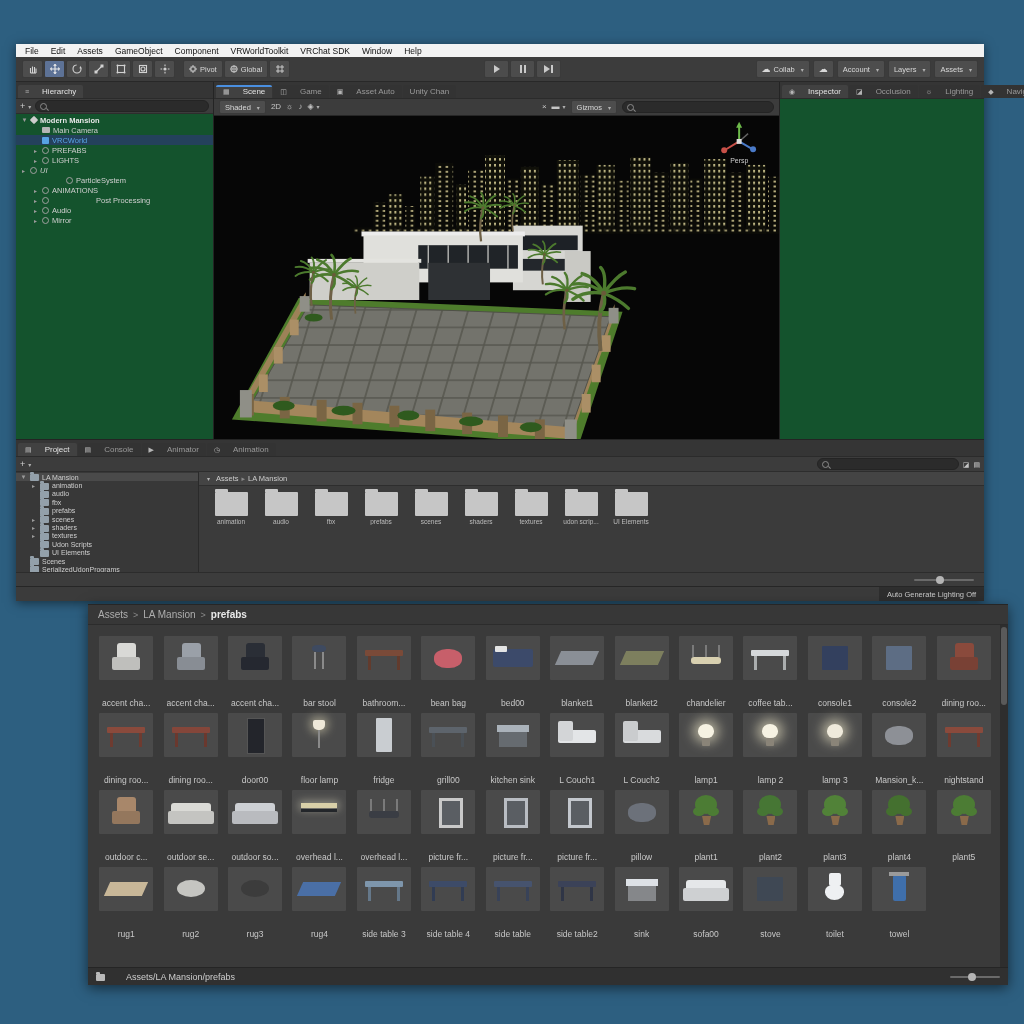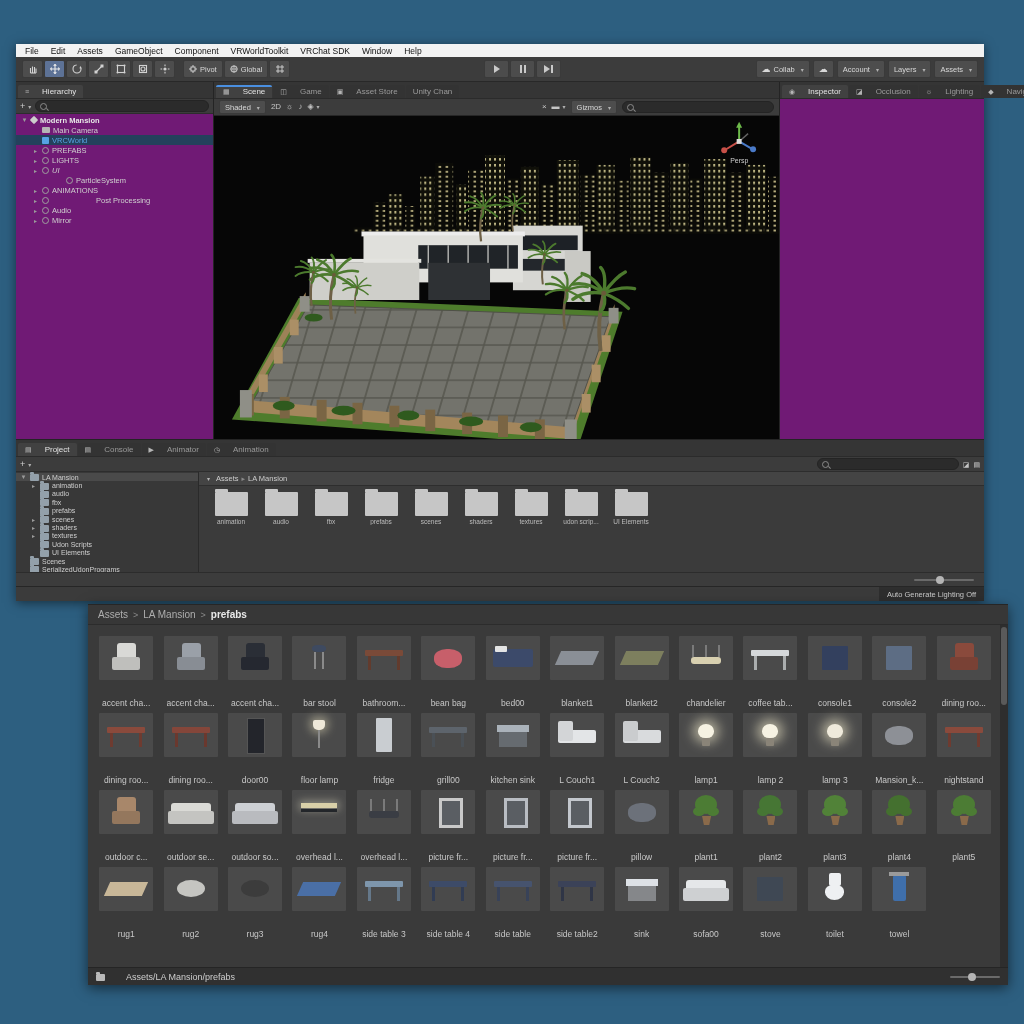--- a/index.html
+++ b/index.html
@@ -44,21 +44,21 @@
   .tab.active{background:#414141;color:#e2e2e2;}
   .tab.focusline::before{content:"";position:absolute;left:0;right:0;top:0;height:2px;background:#4a8fe0;border-radius:2px 2px 0 0;}
   .tabicon{font-size:7px;color:#b5b5b5;line-height:1;}
   .createbar{height:14px;background:#3c3c3c;border-bottom:1px solid #2d2d2d;display:flex;align-items:center;padding:0 4px;gap:4px;flex:none;}
   .plusbtn{font-size:9px;color:#cfcfcf;display:flex;align-items:center;}
   .search{display:flex;align-items:center;background:#2b2b2b;border:1px solid #242424;border-radius:7px;height:10px;flex:1;}
   .search.fixed{flex:none;width:140px;}
   .mag{width:5px;height:5px;border:1px solid #8a8a8a;border-radius:50%;position:relative;margin:0 4px;flex:none;}
   .mag::after{content:"";position:absolute;width:3px;height:1px;background:#8a8a8a;transform:rotate(45deg);right:-3px;bottom:-1px;}
   
-  .tree{flex:1;overflow:hidden;background:#701a75;padding-top:1px;}
+  .tree{flex:1;overflow:hidden;background:#14532d;padding-top:1px;}
   .tree-row{height:10px;display:flex;align-items:center;gap:3px;font-size:7.5px;color:#cfcfcf;white-space:nowrap;}
   .tree-row.sel{background:#24415c;}
   .tree-row.selgray{background:#4a4a4a;}
   .tw{width:7px;font-size:6px;color:#9a9a9a;text-align:center;flex:none;}
   .oicon{width:7px;height:7px;flex:none;border-radius:50%;border:1px solid #9f9f9f;box-sizing:border-box;}
   .oicon.unity{border:none;border-radius:1px;background:#cdcdcd;transform:rotate(45deg);width:6px;height:6px;}
   .oicon.cube{border:none;border-radius:1px;background:#57a3e4;}
   .oicon.camera{border:none;background:#b5b5b5;border-radius:1px;width:8px;height:6px;}
   .fold{width:9px;height:7px;background:#93a0aa;border-radius:1px;position:relative;flex:none;margin-top:1px;}
   .fold::before{content:"";position:absolute;top:-2px;left:0;width:4px;height:2px;background:#93a0aa;border-radius:1px 1px 0 0;}
@@ -308,21 +308,21 @@
           <div class="tree-row" style="padding-left: 16px;">
             <span class="tw">▸</span>
             <span class="oicon "></span>
             <span style="color: rgb(207, 207, 207);">PREFABS</span>
           </div>
           <div class="tree-row" style="padding-left: 16px;">
             <span class="tw">▸</span>
             <span class="oicon "></span>
             <span style="color: rgb(207, 207, 207);">LIGHTS</span>
           </div>
-          <div class="tree-row" style="padding-left: 16px; font-style: italic;">
+          <div class="tree-row" style="padding-left: 4px; font-style: italic;">
             <span class="tw">▸</span>
             <span class="oicon "></span>
             <span style="color: rgb(207, 207, 207);">UI</span>
           </div>
           <div class="tree-row" style="padding-left: 16px; margin-left: 24px;">
             <span class="tw"></span>
             <span class="oicon "></span>
             <span style="color: rgb(207, 207, 207);">ParticleSystem</span>
           </div>
           <div class="tree-row" style="padding-left: 16px;">
@@ -353,21 +353,21 @@
           <div class="tab active focusline">
             <span class="tabicon">▦</span>
             <span>Scene</span>
           </div>
           <div class="tab">
             <span class="tabicon">◫</span>
             <span>Game</span>
           </div>
           <div class="tab">
             <span class="tabicon">▣</span>
-            <span>Asset Store</span>
+            <span>Asset Auto</span>
           </div>
           <div class="tab">
             <span>Unity Chan</span>
           </div>
         </div>
       <div id="scenebar">
         <span class="wbtn dd" style="height:12px">
             <span>Shaded</span>
           </span>
         <span class="sbicon">2D</span>

